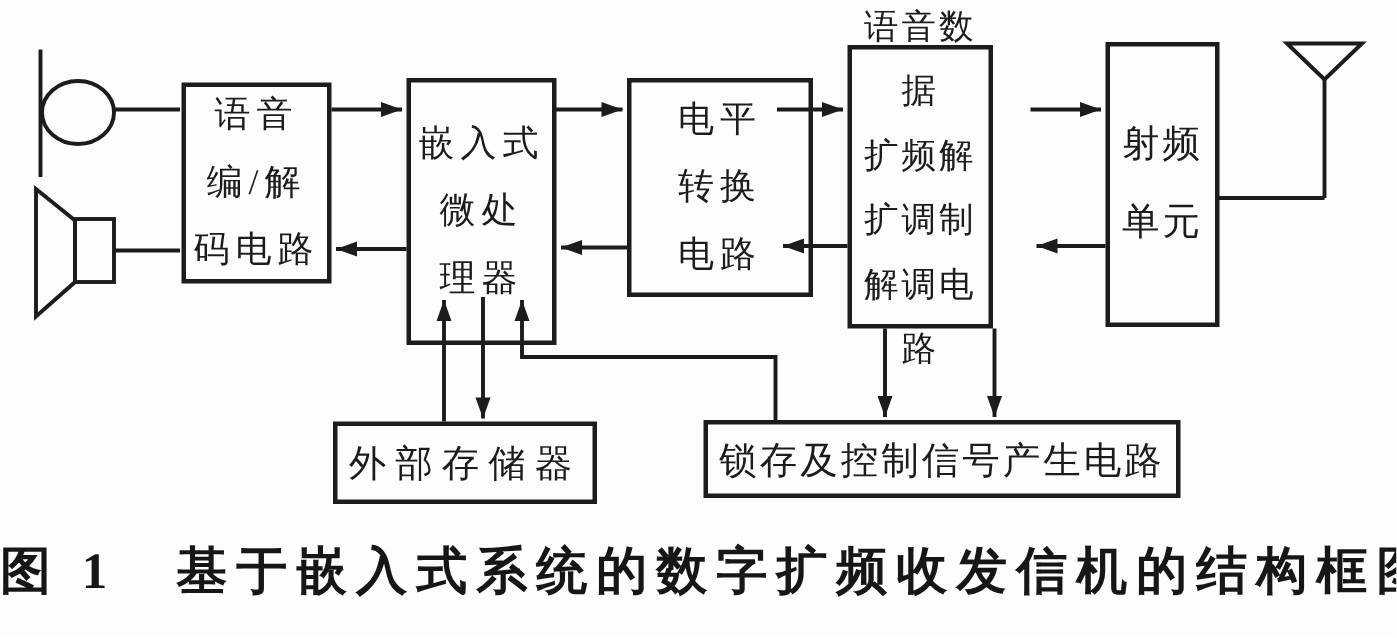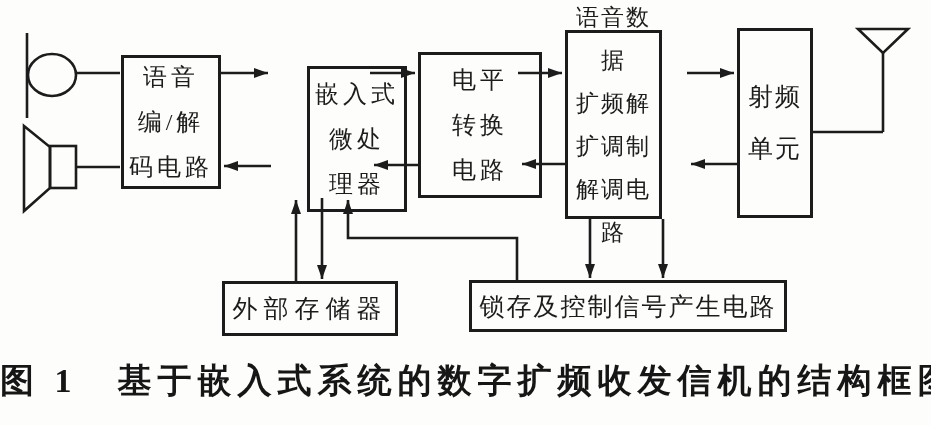--- a/index.html
+++ b/index.html
@@ -17,21 +17,21 @@
     box-sizing:border-box;
     border:3px solid #1c1c1c;
     background:transparent;
     display:flex;align-items:center;justify-content:center;
     text-align:center;
     white-space:pre-line;
     letter-spacing:4px;
     font-size:24px;
   }
   .b-voice {left:121px;top:55px;width:100px;height:134px;line-height:45px;}
-  .b-mcu   {left:271px;top:66px;width:100px;height:146px;line-height:45px;margin-left:36px;}
+  .b-mcu   {left:271px;top:52px;width:100px;height:178px;line-height:45px;}
   .b-level {left:418px;top:52px;width:124px;height:146px;line-height:45px;}
   .b-modem {left:565px;top:30px;width:97px;height:189px;line-height:43px;font-size:23px;letter-spacing:2px;}
   .b-rf    {left:737px;top:28px;width:76px;height:190px;line-height:52px;font-size:25px;letter-spacing:2px;}
   .b-mem   {left:222px;top:281px;width:176px;height:55px;font-size:25px;letter-spacing:6px;}
   .b-latch {left:469px;top:280px;width:318px;height:52px;font-size:25px;letter-spacing:2px;}
   .caption{
     position:absolute;
     left:0;right:0;top:358px;
     text-align:center;
     font-size:34px;

